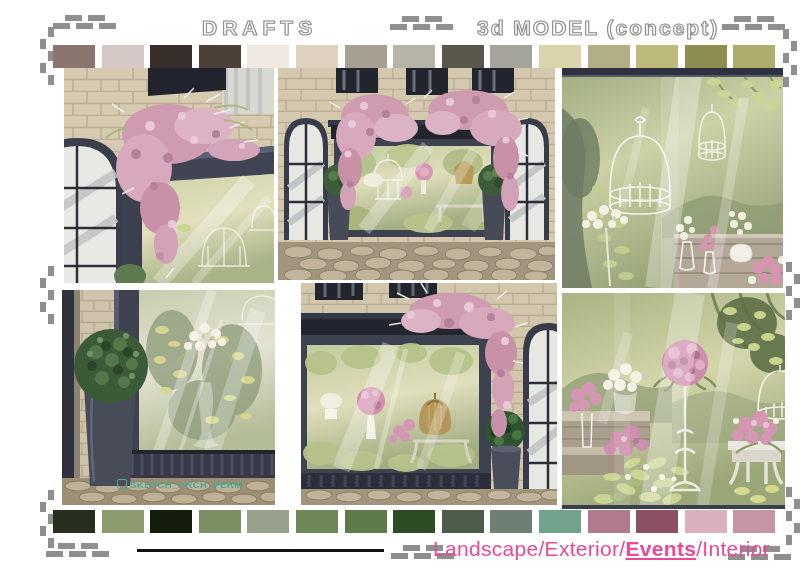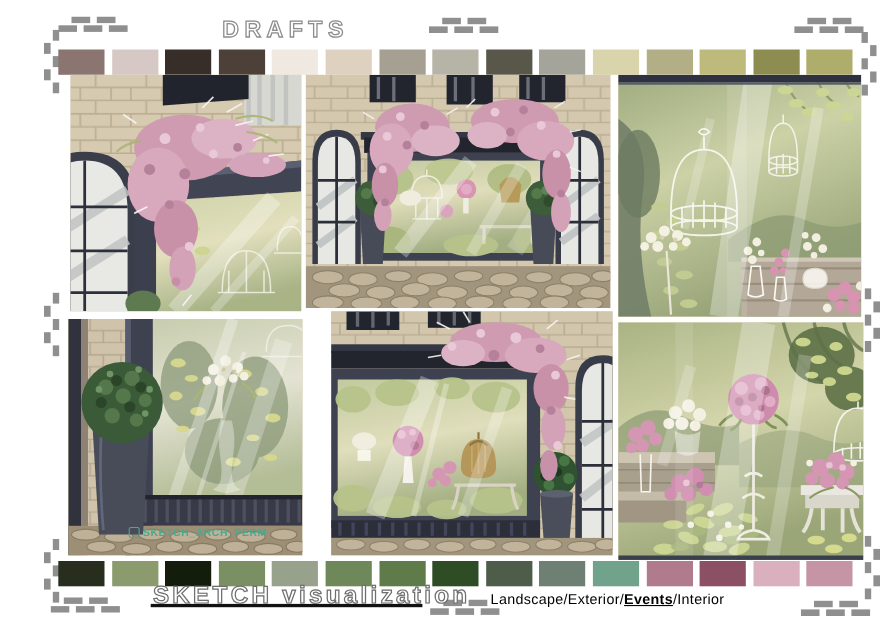--- a/index.html
+++ b/index.html
@@ -5,21 +5,21 @@
   html,body{margin:0;padding:0;background:#ffffff;}
   .sheet{position:relative;width:800px;height:579px;background:#ffffff;overflow:hidden;
          font-family:"Liberation Sans",sans-serif;border-radius:18px;}
   
   .outline-title{position:absolute;color:#ffffff;-webkit-text-stroke:1.15px #8d8d8d;
          text-shadow:0 0 1px #9a9a9a;font-weight:700;white-space:nowrap;line-height:1.05;}
   .t-drafts{left:202px;top:17px;font-size:21px;letter-spacing:5px;}
   .t-model{left:477px;top:17px;font-size:21px;letter-spacing:2px;}
   .t-sketch{left:139px;top:529px;font-size:22px;letter-spacing:3px;-webkit-text-stroke:1.1px #6e6e6e;}
   .sketch-underline{position:absolute;left:137px;top:549px;width:247px;height:3px;background:#111;}
-  .categories{position:absolute;left:446px;top:537px;font-size:13px;color:#000000;
+  .categories{position:absolute;left:433px;top:537px;font-size:21px;color:#ec4899;
          letter-spacing:.3px;white-space:nowrap;}
   .categories .ev{font-weight:700;text-decoration:underline;}
   
   .palette{position:absolute;left:53px;display:flex;gap:6.6px;}
   .palette-top{top:45px;}
   .palette-bottom{top:510px;}
   .swatch{width:42px;height:23px;flex:none;}
   
   .panel{position:absolute;overflow:hidden;background:#d7ccb4;}
   .panel svg{display:block;width:100%;height:100%;}
@@ -122,20 +122,21 @@
     </svg>
   <svg class="st" style="left:786px;top:487px" width="14" height="58" viewBox="0 0 14 58">
       <rect x="0" y="0" width="6" height="10"></rect>
       <rect x="8" y="12" width="6" height="10"></rect>
       <rect x="0" y="24" width="6" height="10"></rect>
       <rect x="8" y="36" width="6" height="10"></rect>
       <rect x="0" y="48" width="6" height="10"></rect>
     </svg>
 
   <div class="outline-title t-drafts">DRAFTS</div>
+  <div class="outline-title t-model">3d MODEL (concept)</div>
 
   <div class="palette palette-top">
       <div class="swatch" style="background: rgb(139, 117, 112);"></div>
       <div class="swatch" style="background: rgb(214, 201, 197);"></div>
       <div class="swatch" style="background: rgb(55, 45, 41);"></div>
       <div class="swatch" style="background: rgb(77, 64, 57);"></div>
       <div class="swatch" style="background: rgb(240, 233, 226);"></div>
       <div class="swatch" style="background: rgb(222, 209, 192);"></div>
       <div class="swatch" style="background: rgb(165, 160, 145);"></div>
       <div class="swatch" style="background: rgb(181, 180, 167);"></div>
@@ -821,17 +822,16 @@
       <div class="swatch" style="background: rgb(47, 77, 36);"></div>
       <div class="swatch" style="background: rgb(77, 93, 74);"></div>
       <div class="swatch" style="background: rgb(110, 128, 116);"></div>
       <div class="swatch" style="background: rgb(113, 162, 140);"></div>
       <div class="swatch" style="background: rgb(177, 123, 142);"></div>
       <div class="swatch" style="background: rgb(140, 80, 101);"></div>
       <div class="swatch" style="background: rgb(218, 175, 190);"></div>
       <div class="swatch" style="background: rgb(197, 149, 165);"></div>
     </div>
 
-  <div class="outline-title t-sketch">SKETCH visualization</div>
   <div class="sketch-underline"></div>
   <div class="categories"><span>Landscape/Exterior/</span><span class="ev">Events</span><span>/Interior</span></div>
 
 </div>
 
 </body></html>

